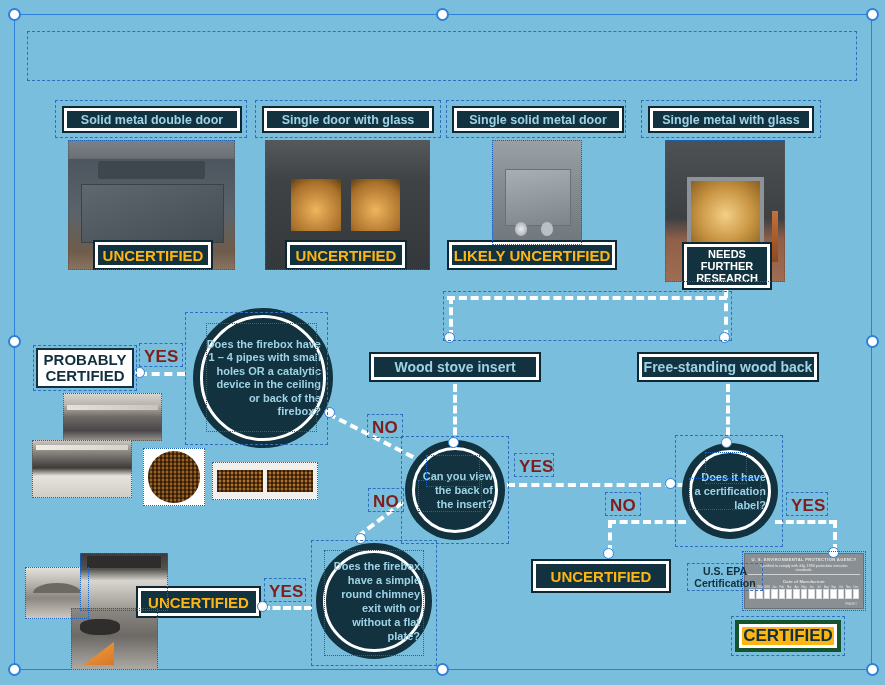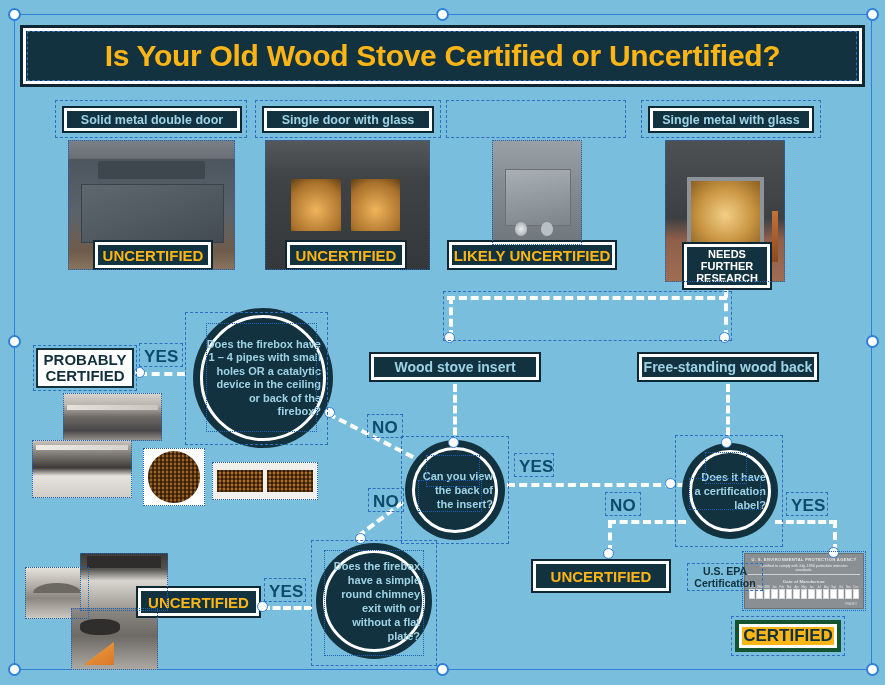--- a/index.html
+++ b/index.html
@@ -133,21 +133,21 @@
     text-align: right;
     padding: 0 12px;
     position: relative;
     z-index: 2;
   }
   .circle.sm span { font-size: 11px; line-height: 14px; }
 
   
   .yn {
     position: absolute;
-    color: #0c4a6e;
+    color: #7f1d1d;
     font-weight: bold;
     font-size: 17px;
     z-index: 33;
     letter-spacing: 0.2px;
   }
 
   
   .conn { position: absolute; z-index: 15; }
   .conn-h { border-top: 4px dashed #ffffff; }
   .conn-v { border-left: 4px dashed #ffffff; }
@@ -309,23 +309,20 @@
   .static-txt {
     position: absolute; color: #11303d; font-weight: bold;
     font-size: 10.5px; line-height: 12px; text-align: center; z-index: 27;
   }
 </style>
 </head>
 <body>
 
 <div id="canvas">
 
-  <div id="title-bar" class="abs" style="left:20px; top:25px; width:845px; height:62px;">
-    <div id="title-text">Is Your Old Wood Stove Certified or Uncertified?</div>
-  </div>
   <div class="dsel" style="left:27px; top:31px; width:830px; height:50px;"></div>
   <div class="handle" style="left:8px;  top:8px;"></div>
   <div class="handle" style="left:436px; top:8px;"></div>
   <div class="handle" style="left:866px; top:8px;"></div>
   <div class="handle" style="left:8px;  top:335px;"></div>
   <div class="handle" style="left:866px; top:335px;"></div>
   <div class="handle" style="left:8px;  top:663px;"></div>
   <div class="handle" style="left:436px; top:663px;"></div>
   <div class="handle" style="left:866px; top:663px;"></div>
   <div class="selbox" style="left:14px; top:14px; width:858px; height:656px;"></div>
@@ -343,20 +340,23 @@
   <div class="chip abs" style="left:262px; top:106px; width:172px; height:27px;">
     <span>Single door with glass</span>
   </div>
   <div class="photo ph-stove2" style="left:265px; top:140px; width:165px; height:130px;"></div>
   <div class="dsel2" style="left:265px; top:140px; width:165px; height:130px;"></div>
   <div class="badge abs" style="left:285px; top:240px; width:122px; height:30px;">
     <span>UNCERTIFIED</span>
   </div>
   <div class="dsel" style="left:255px; top:100px; width:186px; height:38px;"></div>
 
+  <div class="chip abs" style="left:452px; top:106px; width:172px; height:27px;">
+    <span>Single solid metal door</span>
+  </div>
   <div class="photo ph-stove3" style="left:492px; top:140px; width:90px; height:105px;"></div>
   <div class="dsel2" style="left:492px; top:140px; width:90px; height:105px;"></div>
   <div class="badge abs" style="left:447px; top:240px; width:170px; height:30px;">
     <span>LIKELY UNCERTIFIED</span>
   </div>
   <div class="dsel" style="left:446px; top:100px; width:180px; height:38px;"></div>
 
   <div class="chip abs" style="left:648px; top:106px; width:166px; height:27px;">
     <span>Single metal with glass</span>
   </div>

